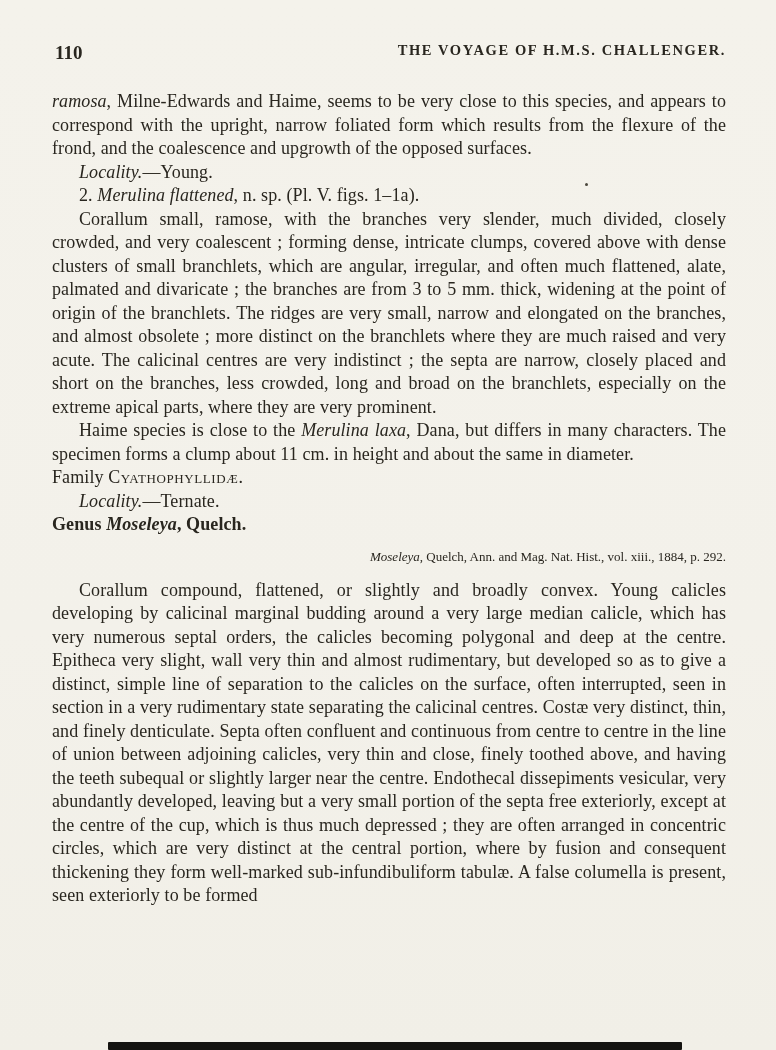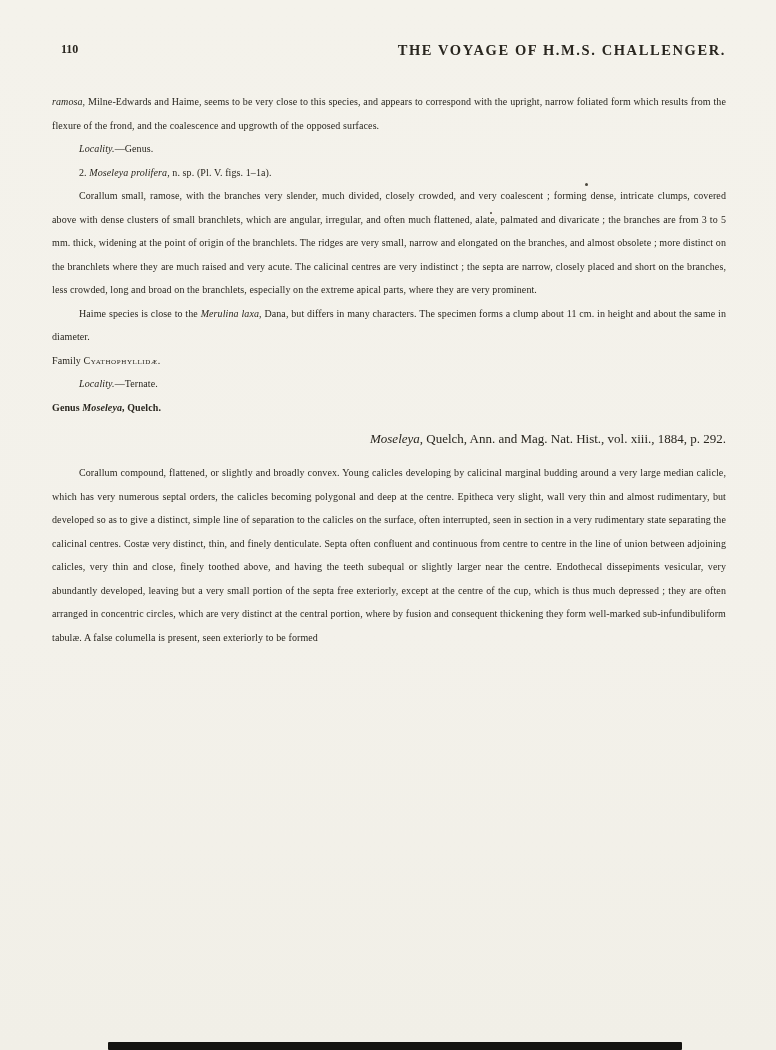--- a/index.html
+++ b/index.html
@@ -16,32 +16,32 @@
     overflow: hidden;
     box-sizing: border-box;
     padding: 42px 50px 0 52px;
   }
   .header-row {
     position: relative;
     height: 22px;
     margin-bottom: 26px;
   }
   .page-number {
-    position: absolute; left: 9px; top: 0;
-    font-size: 12px; font-weight: bold;
+    position: absolute; left: 3px; top: 0;
+    font-size: 19px; font-weight: bold;
   }
   .running-title {
     text-align: right;
     font-size: 14.5px;
     font-weight: bold;
     letter-spacing: 1.6px;
   }
   p.para {
     margin: 0;
-    font-size: 10px;
+    font-size: 18px;
     line-height: 23.5px;
     text-align: justify;
     letter-spacing: 0.1px;
   }
   .indent { text-indent: 27px; }
   .i { font-style: italic; }
   .sc { font-variant: small-caps; letter-spacing: 0.6px; }
   .locality { margin-top: 1px; }
   .species-heading {
     margin: 27px 0 27px 0;
@@ -83,23 +83,23 @@
 
 <div class="page">
 
   <div class="header-row">
     <span class="page-number">110</span>
     <div class="running-title">THE VOYAGE OF H.M.S. CHALLENGER.</div>
   </div>
 
   <p class="para"><span class="i">ramosa</span><span>, Milne-Edwards and Haime, seems to be very close to this species, and appears to correspond with the upright, narrow foliated form which results from the flexure of the frond, and the coalescence and upgrowth of the opposed surfaces.</span></p>
 
-  <p class="para indent locality"><span class="i">Locality.</span><span>—Genus.</span></p>
+  <p class="para indent locality"><span class="i">Locality.</span><span>—Young.</span></p>
 
-  <p class="para species-heading"><span>2. </span><span class="i">Moseleya prolifera</span><span>, n. sp. (Pl. V. figs. 1–1a).</span></p>
+  <p class="para species-heading"><span>2. </span><span class="i">Merulina flattened</span><span>, n. sp. (Pl. V. figs. 1–1a).</span></p>
 
   <p class="para indent">Corallum small, ramose, with the branches very slender, much divided, closely crowded, and very coalescent ; forming dense, intricate clumps, covered above with dense clusters of small branchlets, which are angular, irregular, and often much flattened, alate, palmated and divaricate ; the branches are from 3 to 5 mm. thick, widening at the point of origin of the branchlets.  The ridges are very small, narrow and elongated on the branches, and almost obsolete ; more distinct on the branchlets where they are much raised and very acute.  The calicinal centres are very indistinct ; the septa are narrow, closely placed and short on the branches, less crowded, long and broad on the branchlets, especially on the extreme apical parts, where they are very prominent.</p>
 
   <p class="para indent"><span>Haime species is close to the </span><span class="i">Merulina laxa</span><span>, Dana, but differs in many characters.  The specimen forms a clump about 11 cm. in height and about the same in diameter.</span></p>
 
   <p class="para centered-heading family-heading"><span>Family </span><span class="sc">Cyathophyllidæ.</span></p>
 
   <p class="para indent locality"><span class="i">Locality.</span><span>—Ternate.</span></p>
 
   <p class="para centered-heading genus-heading"><span>Genus </span><span class="i">Moseleya</span><span>, Quelch.</span></p>

